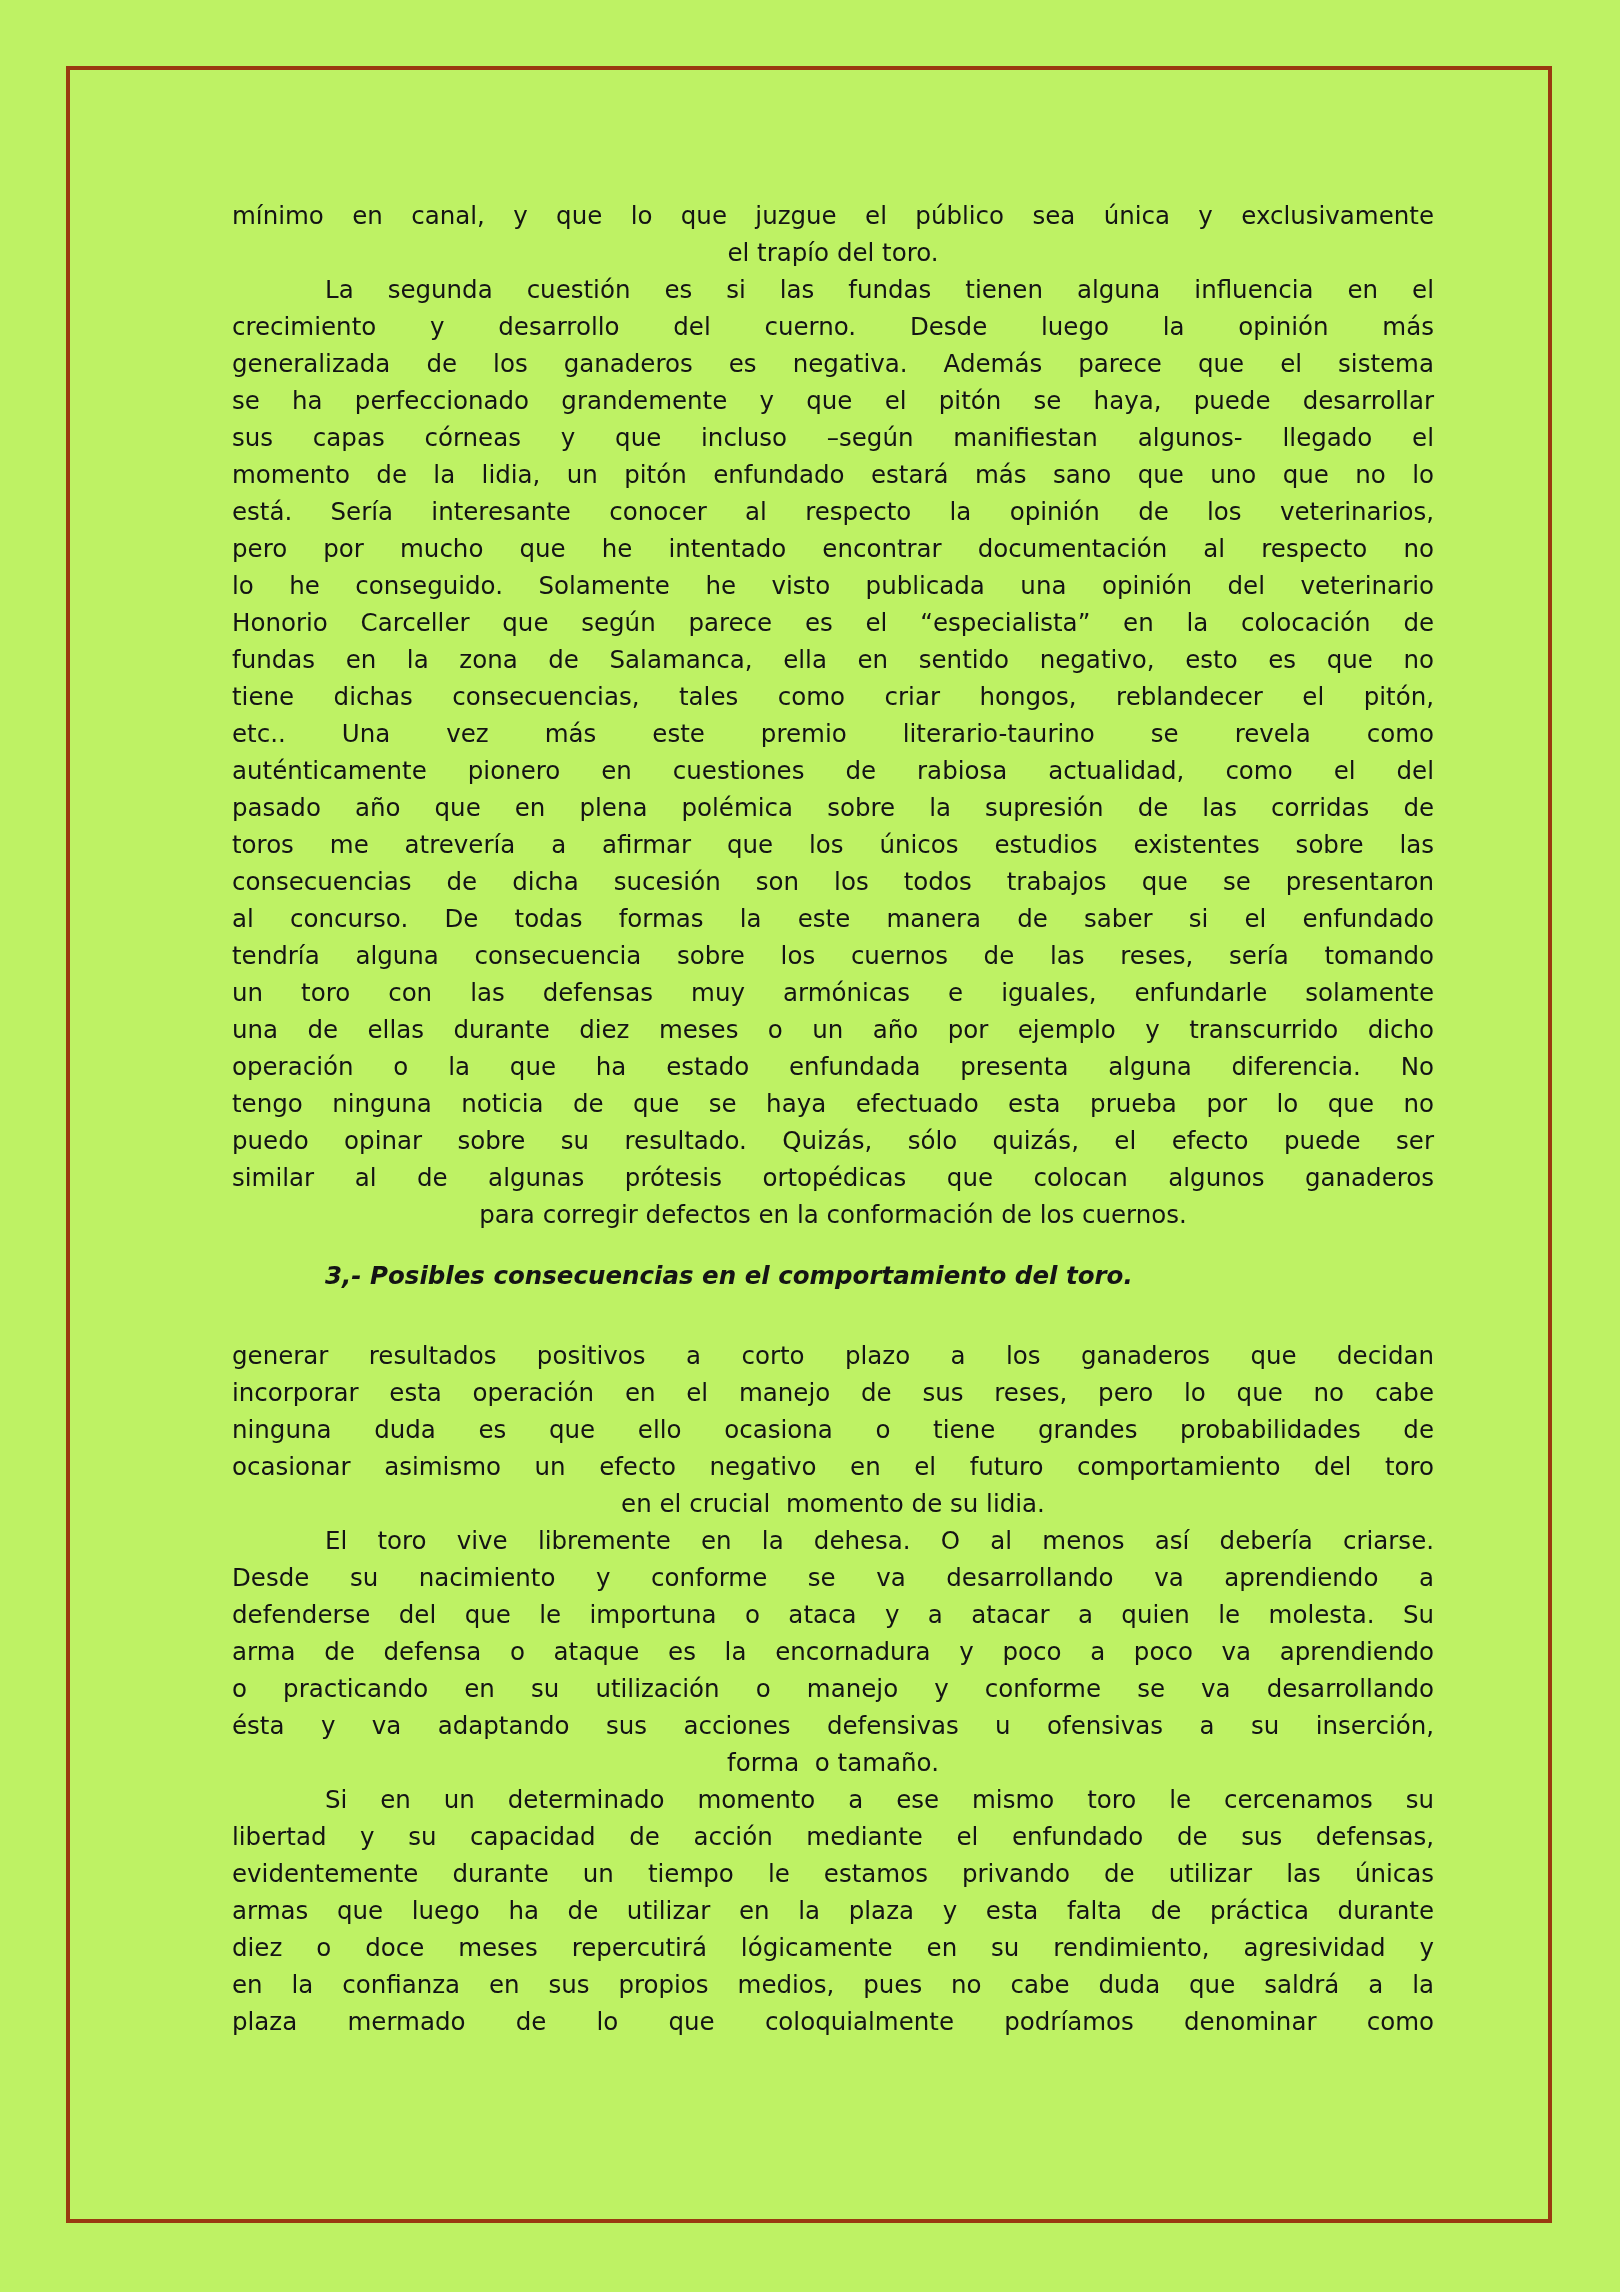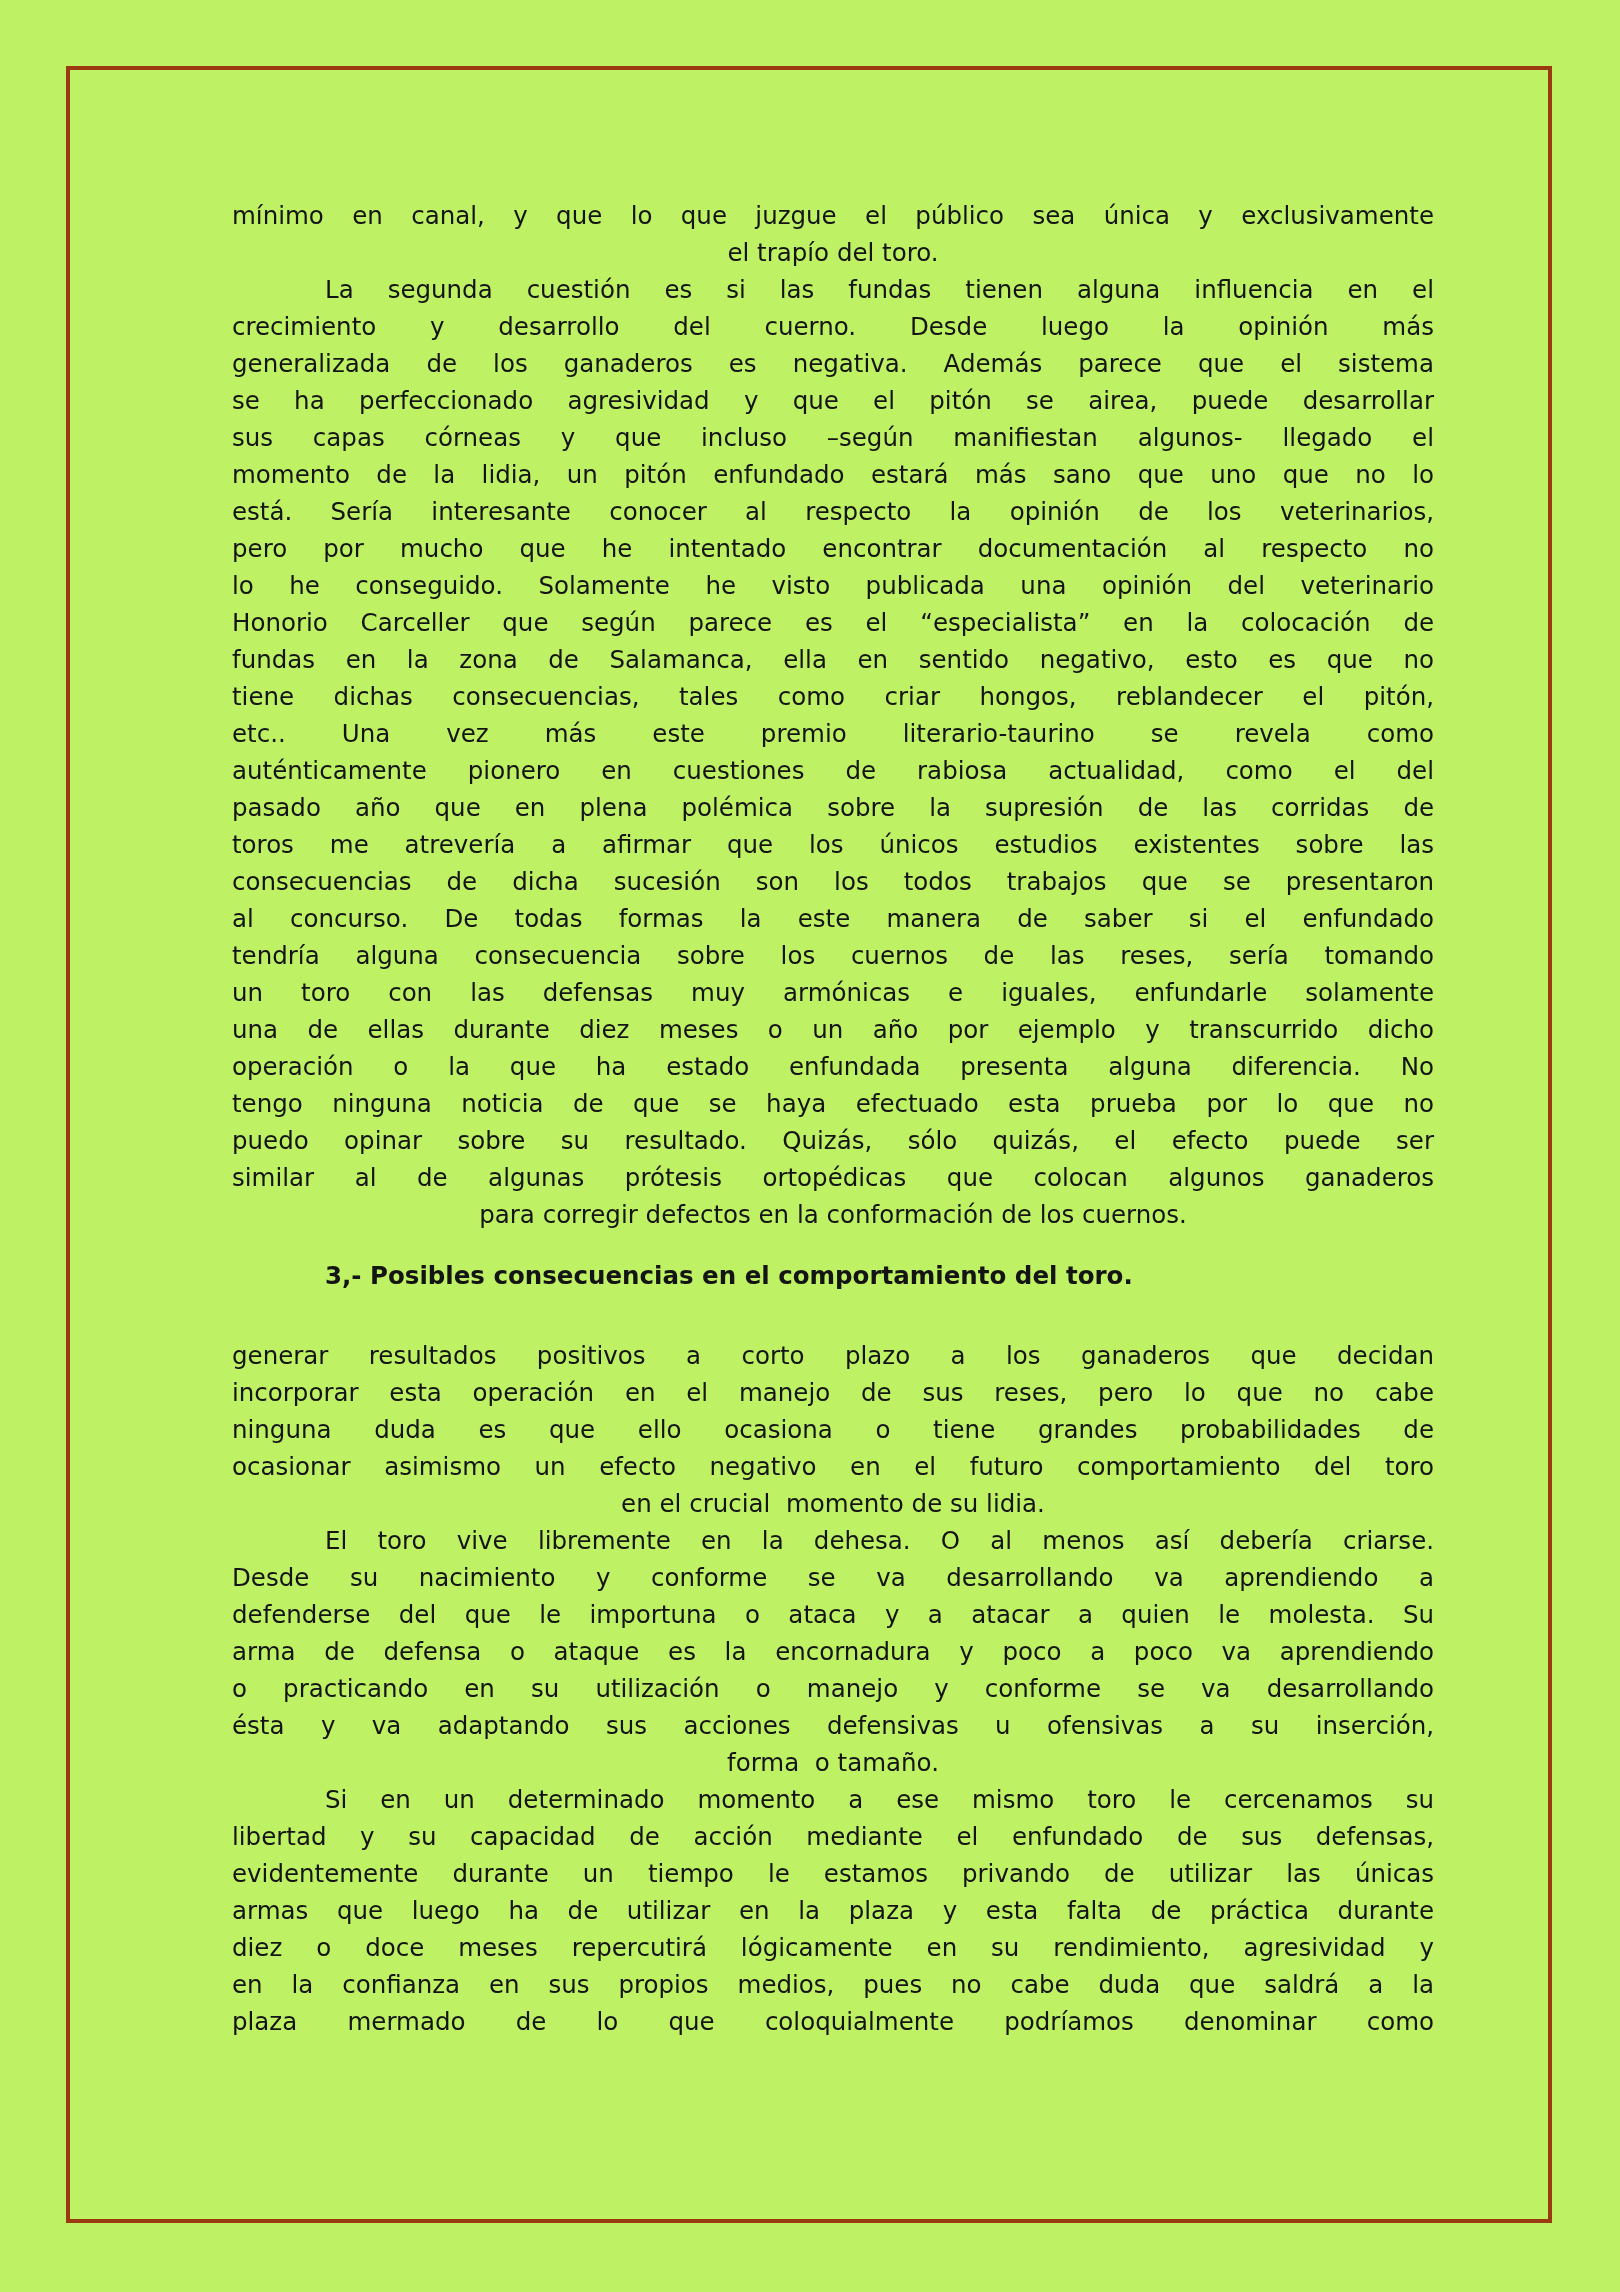--- a/index.html
+++ b/index.html
@@ -46,37 +46,38 @@
   }
   .line.last {
     white-space: pre-wrap;
   }
   .line.indent { text-indent: 93px; }
   .heading {
     font-weight: bold;
     text-indent: 93px;
     margin-top: 23.5px;
     margin-bottom: 43px;
+    font-style: italic;
   }
 </style>
 </head>
 <body>
 
 <div class="page" style="background: #bef264;">
   <div class="frame" style="border-color: rgb(154, 58, 16);"></div>
   <div class="textblock" style="color: rgb(20, 20, 20);">
       <div class="para">
         <div class="line just">mínimo en canal, y que lo que juzgue el público sea única y exclusivamente</div>
         <div class="line last">el trapío del toro.</div>
       </div>
       <div class="para">
         <div class="line just indent">La segunda cuestión es si las fundas tienen alguna influencia en el</div>
         <div class="line just">crecimiento y desarrollo del cuerno. Desde luego la opinión más</div>
         <div class="line just">generalizada de los ganaderos es negativa. Además parece que el sistema</div>
-        <div class="line just">se ha perfeccionado agresividad y que el pitón se airea, puede desarrollar</div>
+        <div class="line just">se ha perfeccionado grandemente y que el pitón se haya, puede desarrollar</div>
         <div class="line just">sus capas córneas y que incluso –según manifiestan algunos- llegado el</div>
         <div class="line just">momento de la lidia, un pitón enfundado estará más sano que uno que no lo</div>
         <div class="line just">está. Sería interesante conocer al respecto la opinión de los veterinarios,</div>
         <div class="line just">pero por mucho que he intentado encontrar documentación al respecto no</div>
         <div class="line just">lo he conseguido. Solamente he visto publicada una opinión del veterinario</div>
         <div class="line just">Honorio Carceller que según parece es el “especialista” en la colocación de</div>
         <div class="line just">fundas en la zona de Salamanca, ella en sentido negativo, esto es que no</div>
         <div class="line just">tiene dichas consecuencias, tales como criar hongos, reblandecer el pitón,</div>
         <div class="line just">etc.. Una vez más este premio literario-taurino se revela como</div>
         <div class="line just">auténticamente pionero en cuestiones de rabiosa actualidad, como el del</div>

